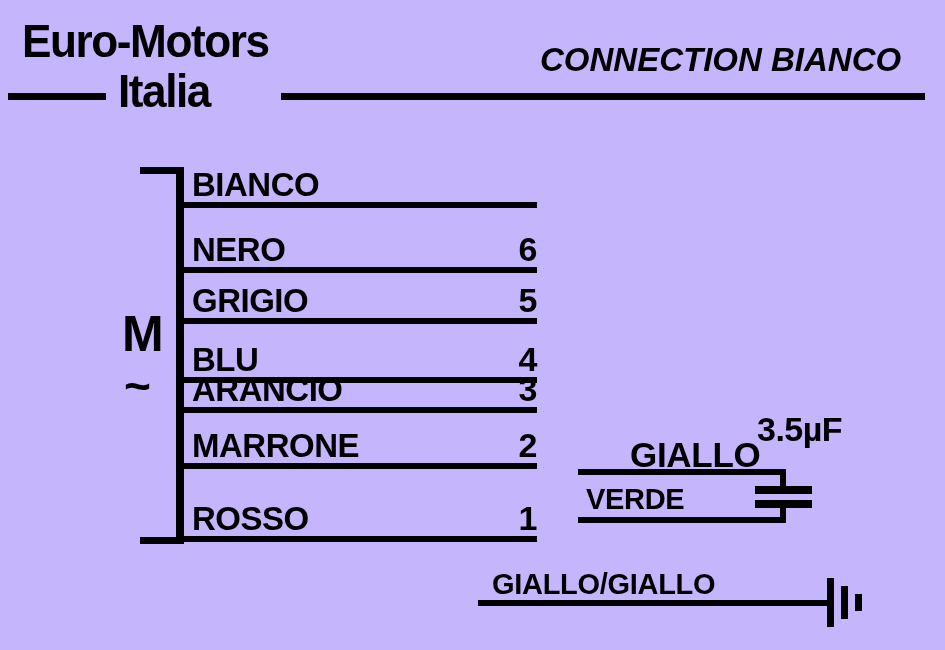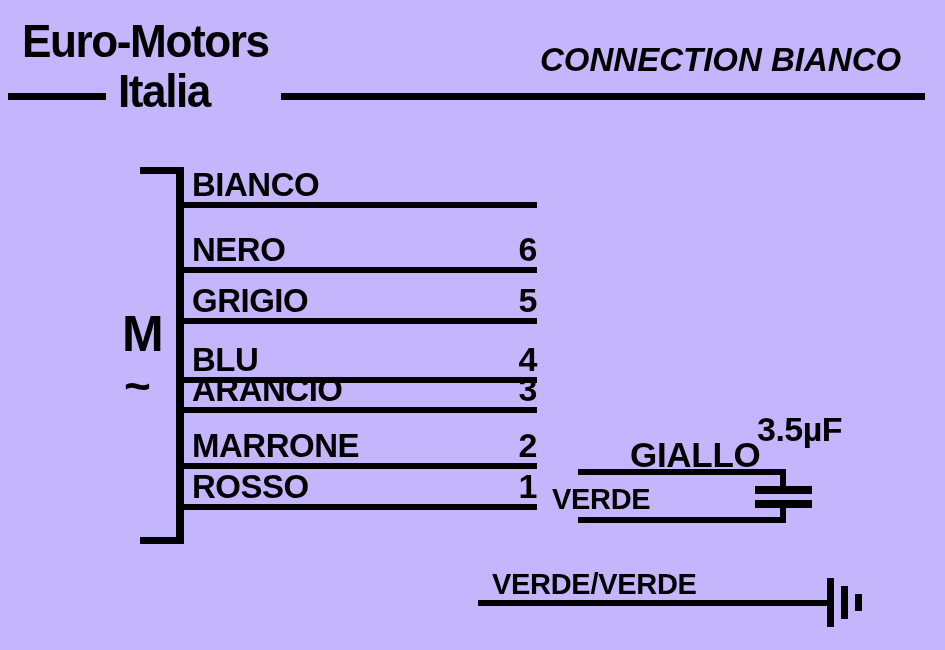--- a/index.html
+++ b/index.html
@@ -215,21 +215,21 @@
     font-size: 35px;
     font-weight: bold;
     line-height: 1;
     letter-spacing: -0.3px;
     color: #000000;
     white-space: nowrap;
     margin-left: 44px;
   }
   .cap-label-verde {
     position: absolute;
-    left: 552px;
+    left: 586px;
     top: 485px;
     font-size: 29px;
     font-weight: bold;
     line-height: 1;
     letter-spacing: -0.3px;
     color: #000000;
     white-space: nowrap;
   }
   .cap-value {
     position: absolute;
@@ -335,40 +335,40 @@
       <div class="wire-row" style="top: 362px;">
         <span class="wire-name">ARANCIO</span>
         <span class="wire-term">3</span>
         <div class="row-rule"></div>
       </div>
       <div class="wire-row" style="top: 418px;">
         <span class="wire-name">MARRONE</span>
         <span class="wire-term">2</span>
         <div class="row-rule"></div>
       </div>
-      <div class="wire-row" style="top: 459px;">
+      <div class="wire-row" style="top: 491px;">
         <span class="wire-name">ROSSO</span>
         <span class="wire-term">1</span>
         <div class="row-rule"></div>
       </div>
     </div>
 
   <div>
     <div class="cap-label-giallo">GIALLO</div>
     <div class="cap-label-verde">VERDE</div>
     <div class="cap-wire-top"></div>
     <div class="cap-wire-bottom"></div>
     <div class="cap-lead-top"></div>
     <div class="cap-lead-bottom"></div>
     <div class="cap-plate-top"></div>
     <div class="cap-plate-bottom"></div>
     <div class="cap-value">3.5µF</div>
   </div>
 
   <div>
-    <div class="earth-label">VERDE/VERDE</div>
+    <div class="earth-label">GIALLO/GIALLO</div>
     <div class="earth-wire"></div>
     <div class="earth-bar1"></div>
     <div class="earth-bar2"></div>
     <div class="earth-bar3"></div>
   </div>
 
 </div>
 
 </body></html>

